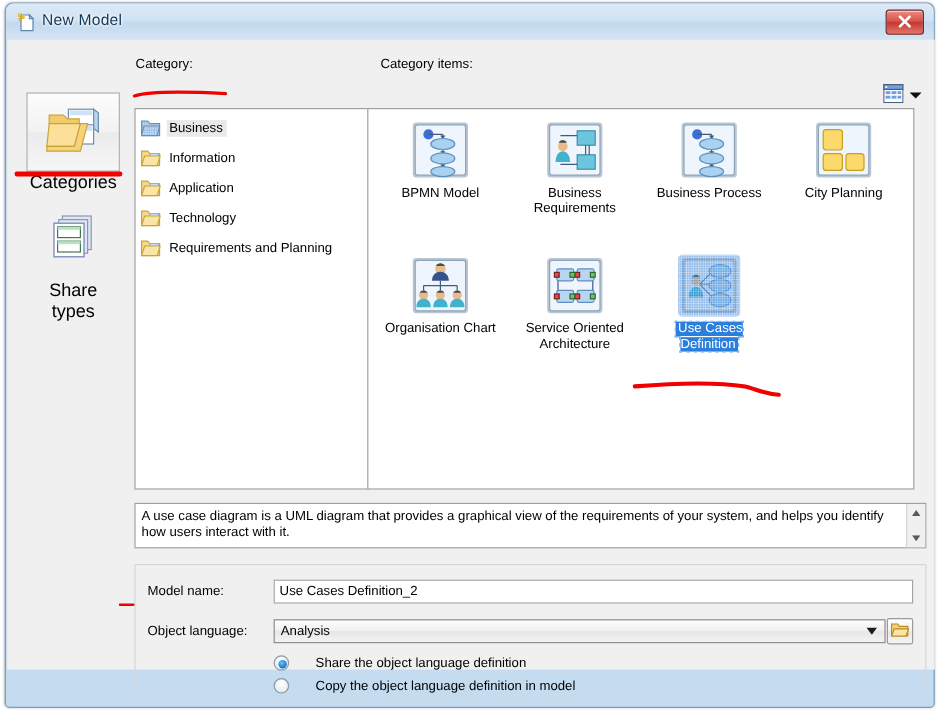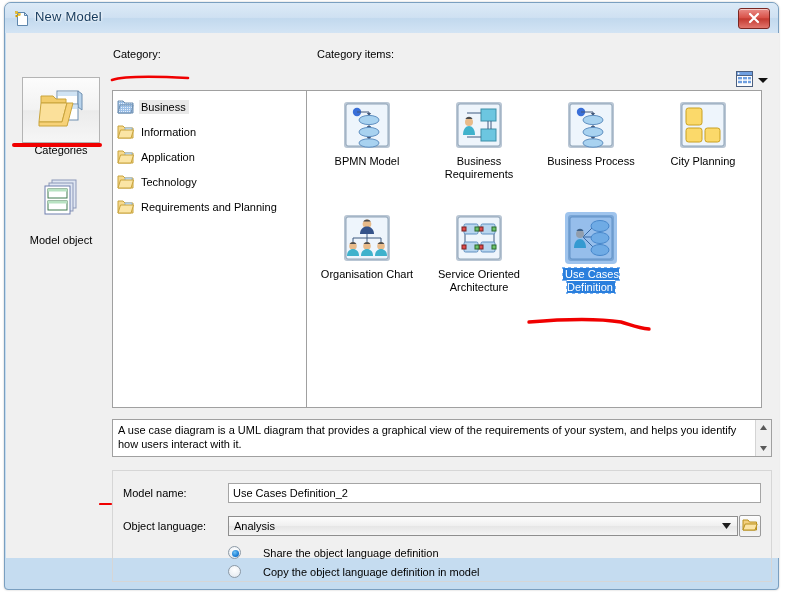--- a/index.html
+++ b/index.html
@@ -26,21 +26,21 @@
   #footerbar{position:absolute;left:1px;top:555px;width:773px;height:32px;
     background:#f0f0f0;border-top:1px solid #dfdfdf;border-radius:0 0 4px 4px;}
 
   
   #leftnav{position:absolute;left:8px;top:24px;width:95px;height:470px;}
   .nav-item{position:absolute;left:8px;width:78px;text-align:center;cursor:pointer;}
   .nav-item .nav-box{width:78px;height:66px;box-sizing:border-box;
     display:flex;align-items:center;justify-content:center;}
   .nav-item.selected .nav-box{border:1px solid #b4b4b4;background:
     linear-gradient(180deg,#fcfcfc 0%,#f2f2f2 50%,#ebebeb 51%,#f6f6f6 100%);}
-  .nav-label{font-size:11px;color:#000;margin-top:1px;}
+  .nav-label{font-size:15px;color:#000;margin-top:1px;}
 
   
   .col-label{position:absolute;font-size:11px;color:#000;}
 
   
   .pane{position:absolute;background:#fff;border:1px solid #a0a0a0;box-sizing:border-box;}
   #cat-pane{left:106px;top:57px;width:196px;height:318px;}
   #items-pane{left:300px;top:57px;width:456px;height:318px;}
 
   
@@ -161,21 +161,21 @@
                 <rect x="11" y="5" width="24" height="28"></rect>
               </g>
               <rect x="7" y="8" width="25" height="28" fill="#ffffff" stroke="#6f7fae"></rect>
               <rect x="10" y="11" width="19" height="9" fill="#ffffff" stroke="#3f7a4f"></rect>
               <rect x="10" y="11" width="19" height="2.5" fill="#b8e2c2"></rect>
               <rect x="10" y="23" width="19" height="9" fill="#ffffff" stroke="#3f7a4f"></rect>
               <rect x="10" y="23" width="19" height="2.5" fill="#b8e2c2"></rect>
             </svg>
           </span>
         </div>
-        <div class="nav-label">Model object</div>
+        <div class="nav-label">Share types</div>
       </div>
     </div>
 
     <span class="col-label" style="left:107px;top:15px">Category:</span>
     <span class="col-label" style="left:311px;top:15px">Category items:</span>
 
     <div id="viewmode">
       <span>
         <svg width="17" height="16" viewBox="0 0 17 16">
           <rect x=".5" y=".5" width="16" height="15" fill="#fdfdfd" stroke="#4b5f80"></rect>

